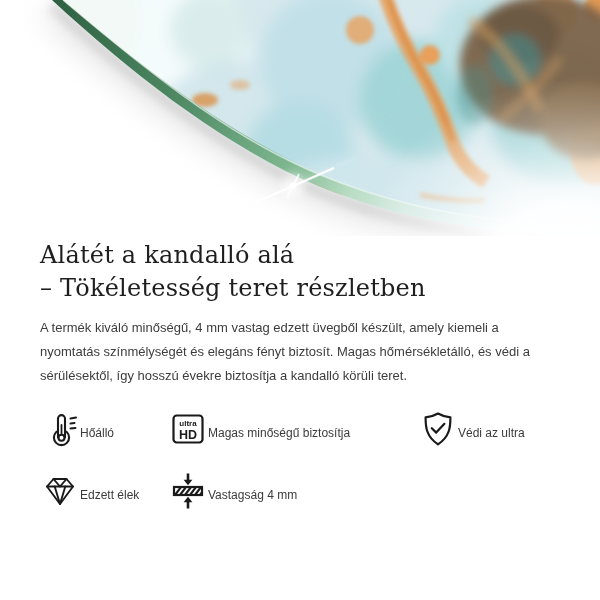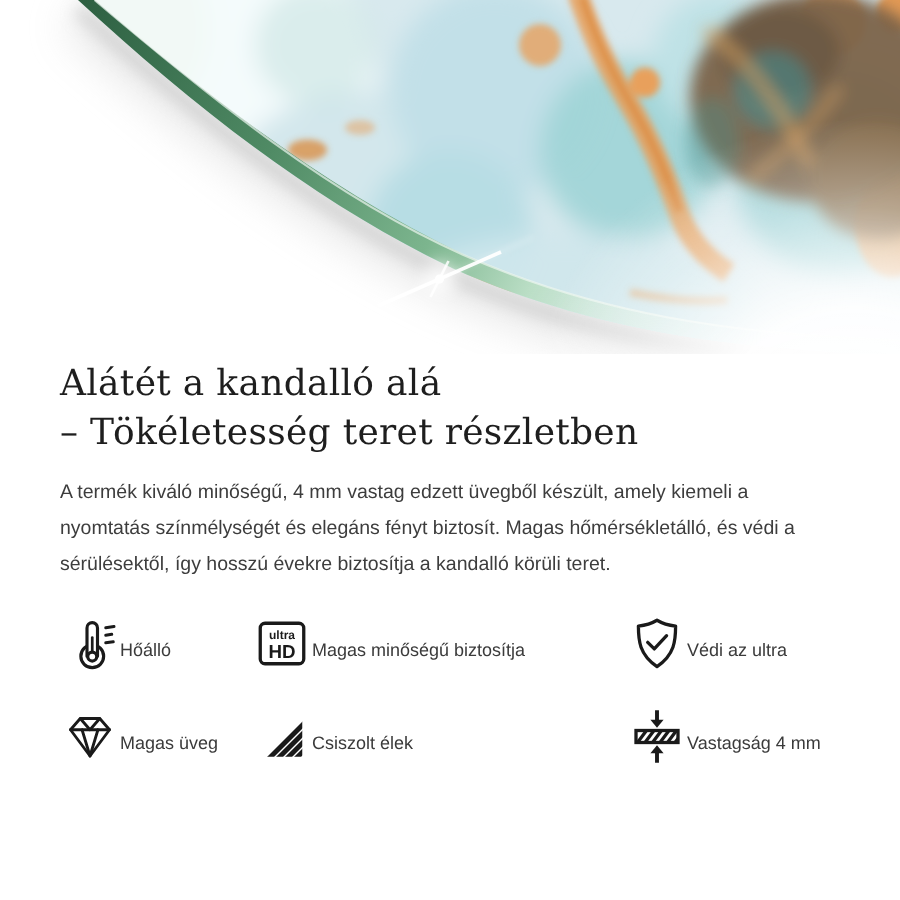--- a/index.html
+++ b/index.html
@@ -180,43 +180,23 @@
 
       <div class="feature">
         <div class="ficon">
           <svg width="40" height="40" viewBox="0 0 40 40" fill="none" stroke="currentColor" stroke-width="1.9" stroke-linecap="round" stroke-linejoin="round">
             <path d="M13.5,8 H26.5 L33,15.5 L20,33 L7,15.5 Z"></path>
             <line x1="7" y1="15.5" x2="33" y2="15.5"></line>
             <path d="M13.5,8 L20,15.5 L26.5,8"></path>
             <path d="M14.7,15.5 L20,33 M25.3,15.5 L20,33"></path>
           </svg>
         </div>
-        <div class="flabel">Magas üveg</div>
-      </div>
-
-      <div class="feature">
-        <div class="ficon">
-          <svg width="40" height="40" viewBox="0 0 40 40">
-            <defs>
-                <clipPath id="triClip">
-                  <path d="M5.5,33.5 L33.5,5.5 L33.5,33.5 Z"></path>
-                </clipPath>
-              </defs>
-            <g clip-path="url(#triClip)" stroke="currentColor" stroke-width="3.3">
-              <line x1="6" y1="40" x2="40" y2="6"></line>
-              <line x1="12" y1="40" x2="40" y2="12"></line>
-              <line x1="18" y1="40" x2="40" y2="18"></line>
-              <line x1="24" y1="40" x2="40" y2="24"></line>
-              <line x1="30" y1="40" x2="40" y2="30"></line>
-              <line x1="36" y1="40" x2="40" y2="36"></line>
-            </g>
-          </svg>
-        </div>
-        <div class="flabel">Csiszolt élek</div>
-      </div>
+        <div class="flabel">Edzett élek</div>
+      </div>
+
 
       <div class="feature">
         <div class="ficon">
           <svg width="40" height="40" viewBox="0 0 40 40">
             <defs>
                 <clipPath id="barClip">
                   <rect x="6" y="16" width="28" height="8"></rect>
                 </clipPath>
               </defs>
             <g clip-path="url(#barClip)" stroke="currentColor" stroke-width="2.2">

